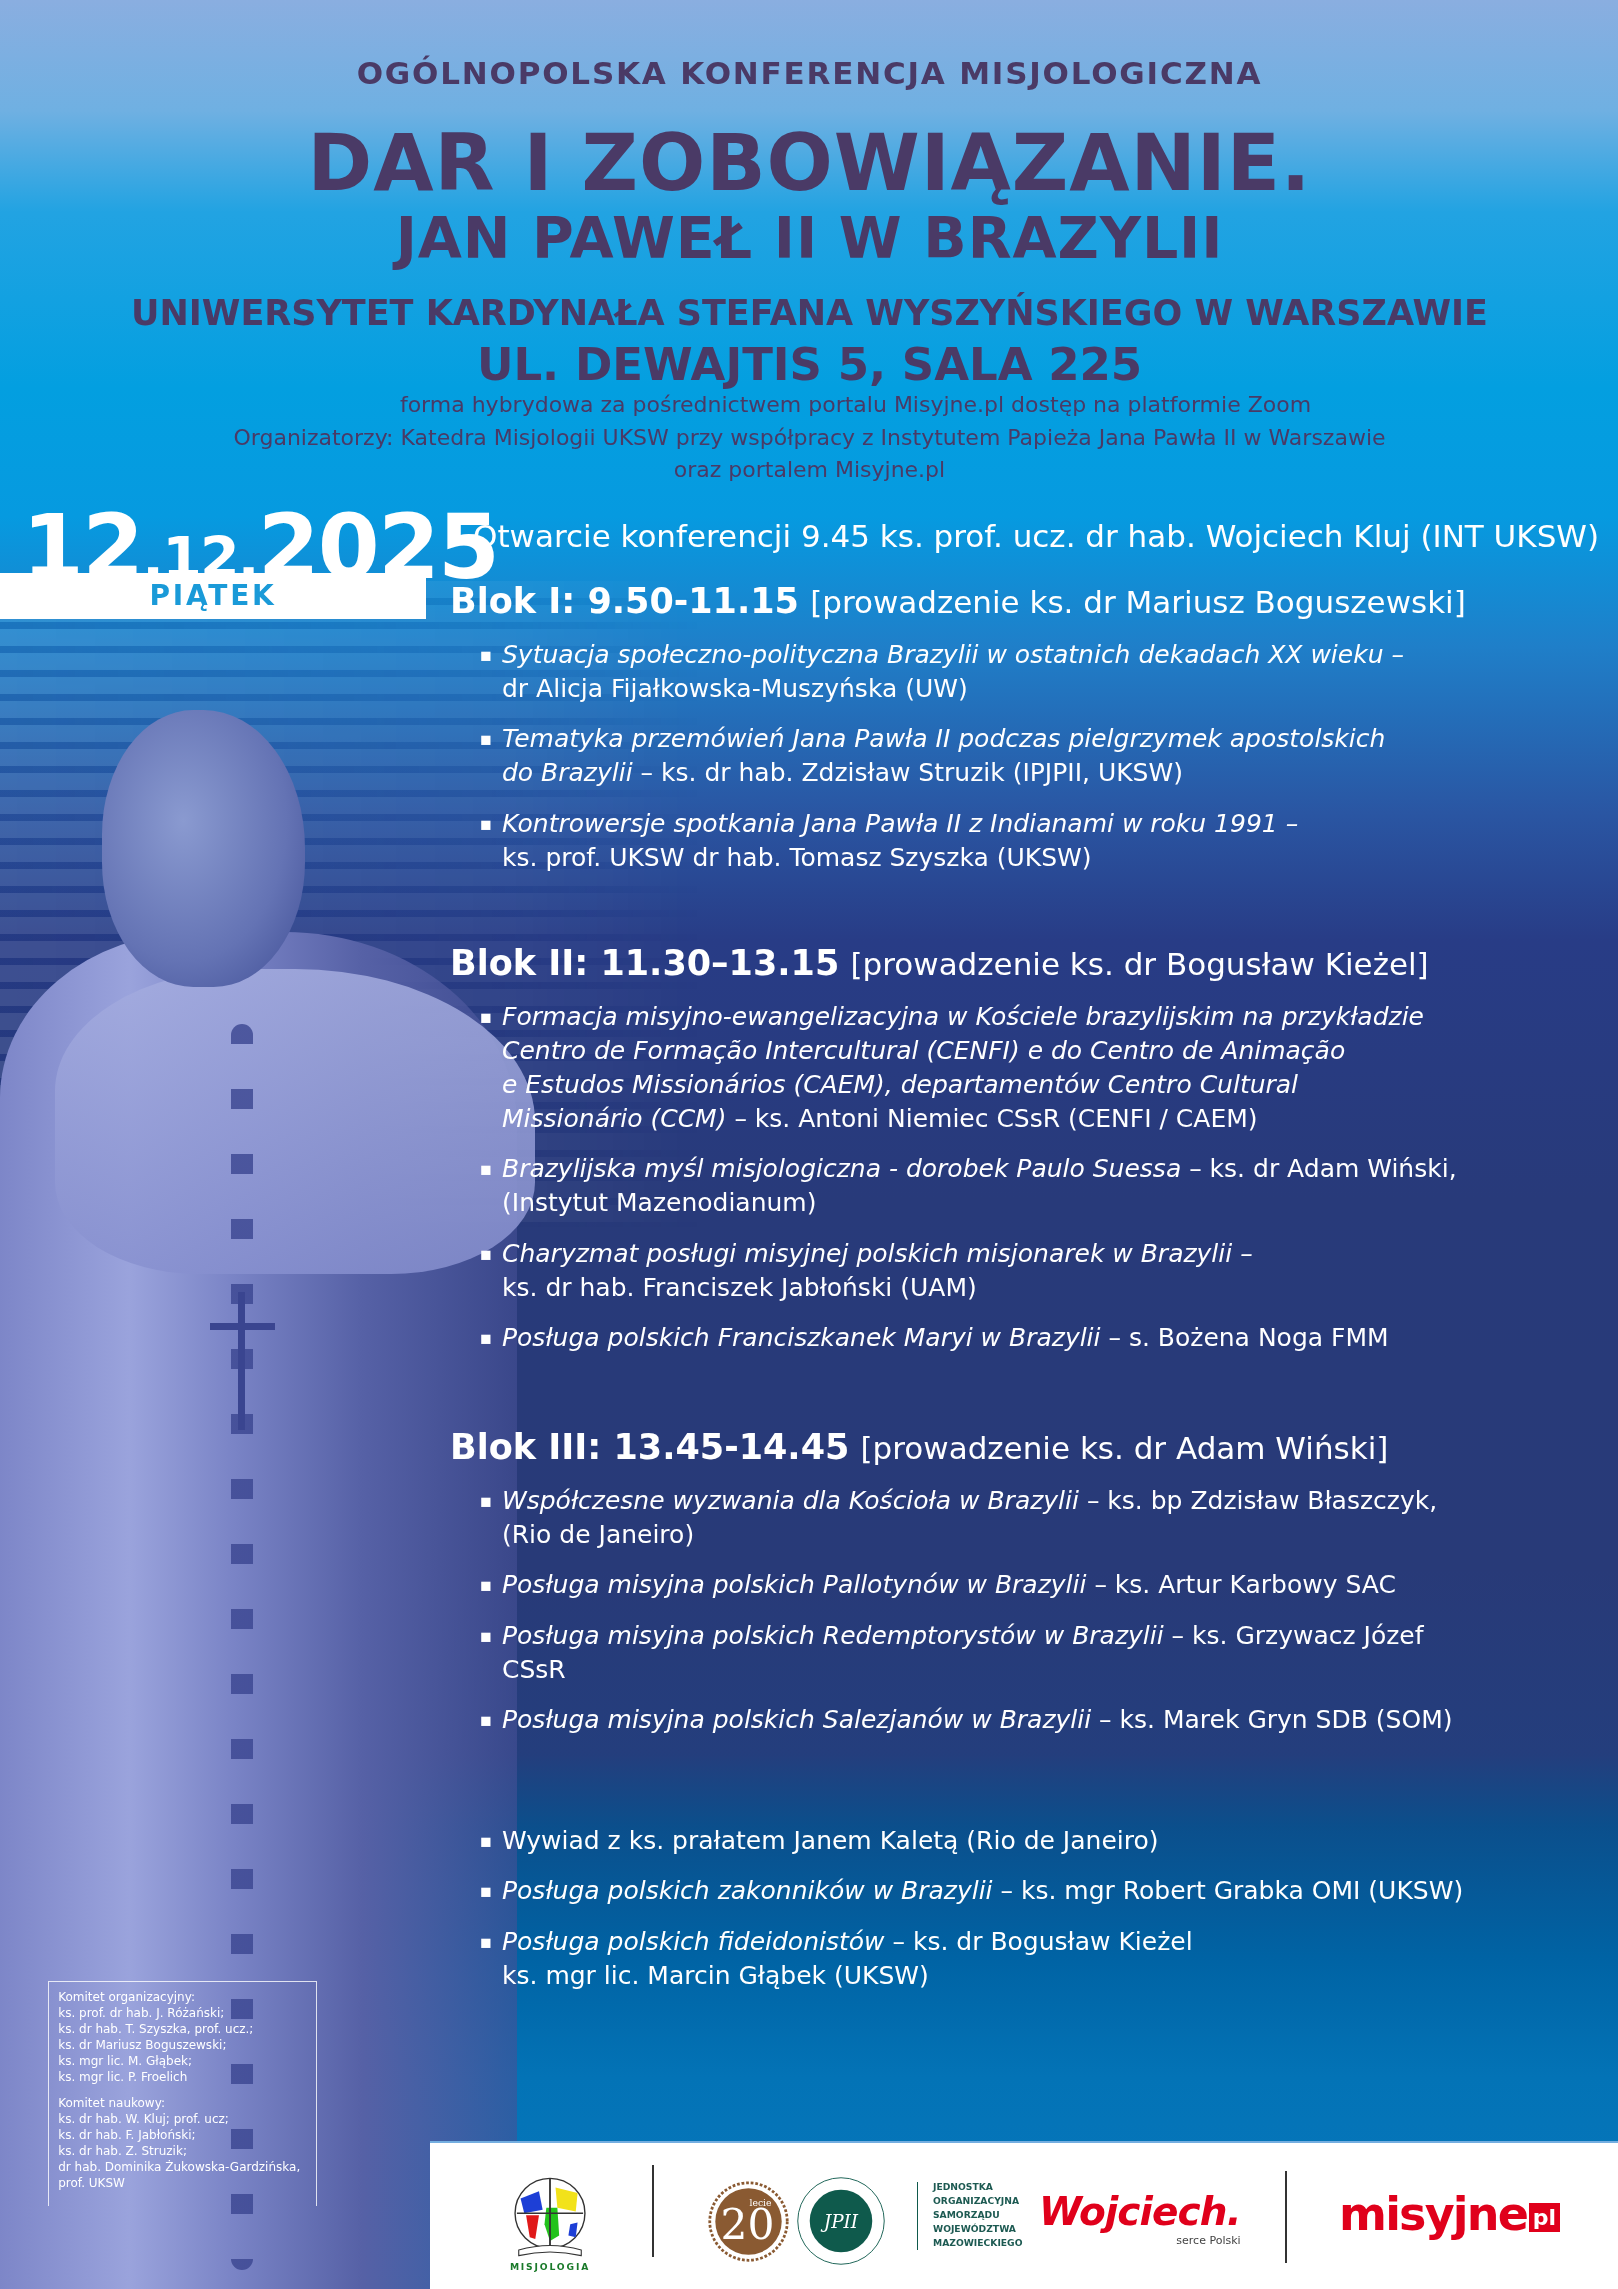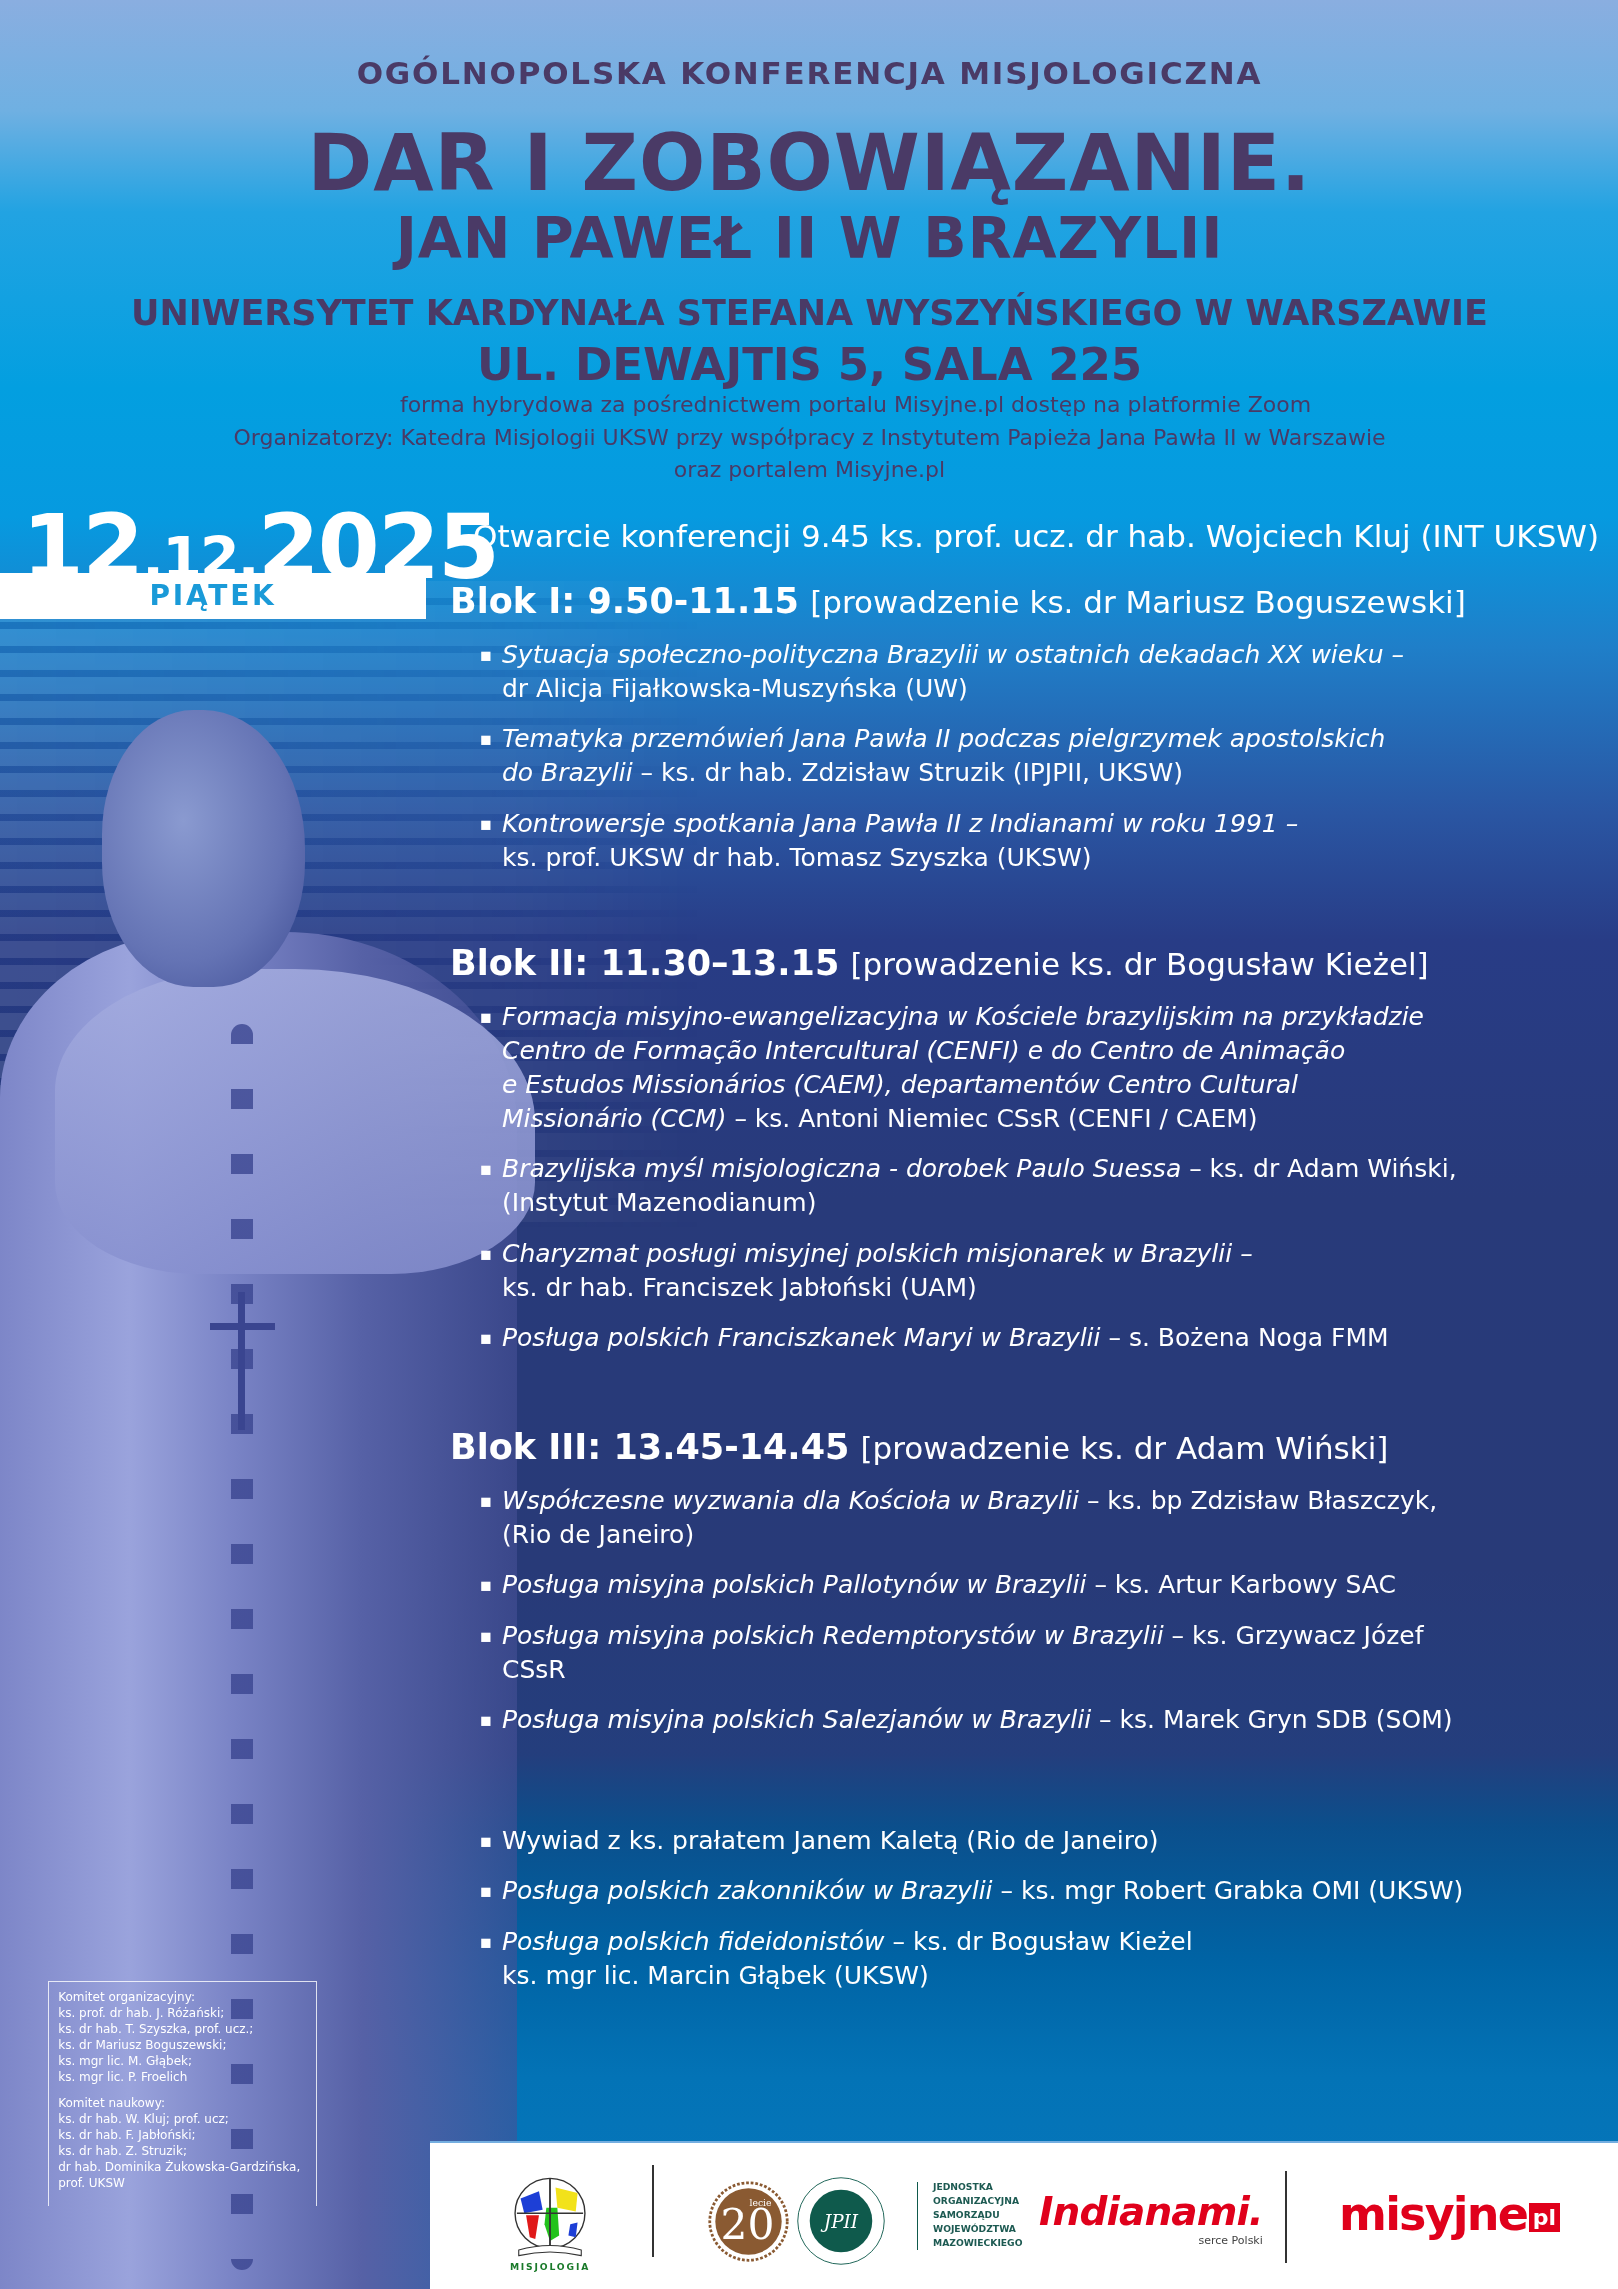--- a/index.html
+++ b/index.html
@@ -236,21 +236,21 @@
       <text x="50" y="58" font-size="20" fill="#fff" text-anchor="middle" font-style="italic" font-family="DejaVu Serif, serif">JPII</text>
     </svg>
   </div>
   <div class="sep" style="left:487px; top:39px; height:68px; background:#0f5a4c; width:0.9px;"></div>
   <div class="logo mazow-text">JEDNOSTKA
 ORGANIZACYJNA
 SAMORZĄDU
 WOJEWÓDZTWA
 MAZOWIECKIEGO</div>
   <div class="logo mazowsze">
-    <div class="m-word">Indianami.</div>
+    <div class="m-word">Wojciech.</div>
     <div class="m-sub">serce Polski</div>
   </div>
   <div class="sep" style="left:855px; top:28px; height:92px;"></div>
   <div class="logo misyjne">
     <span>misyjne</span><span class="pl">pl</span>
   </div>
 </footer>
 
 
 </body></html>

